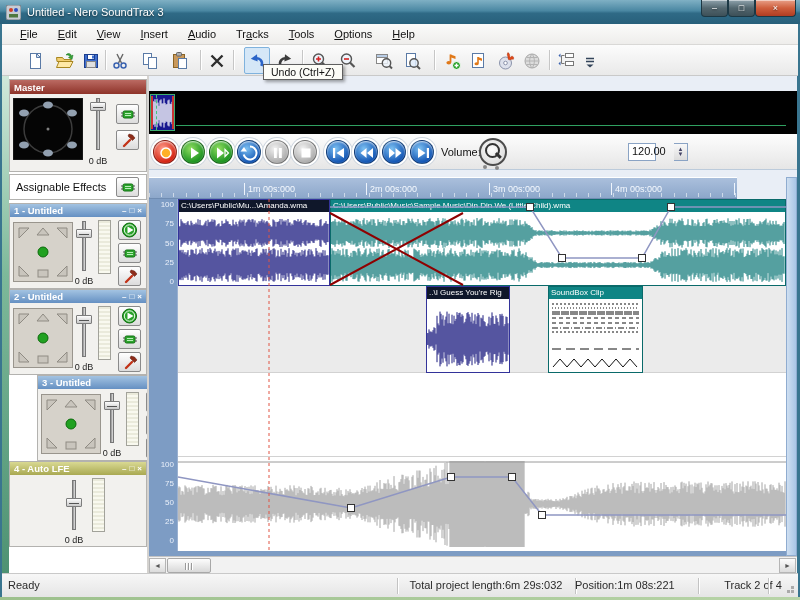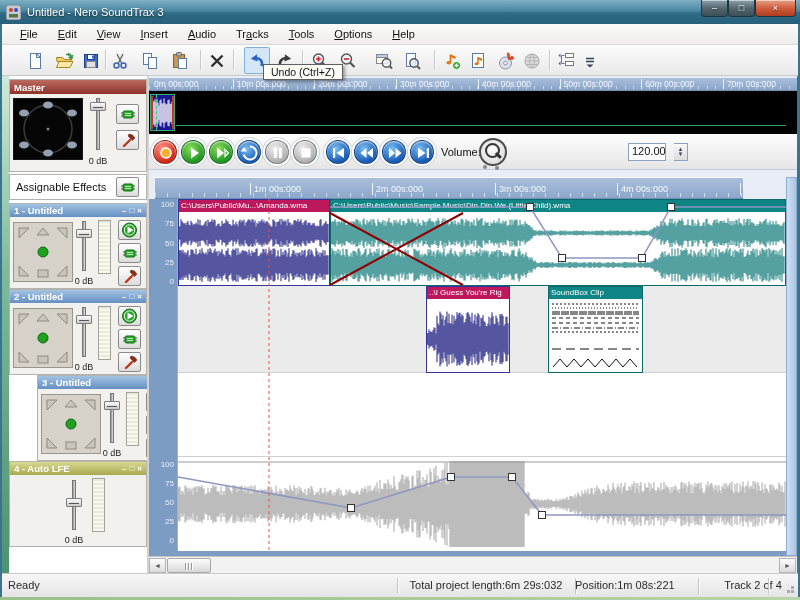--- a/index.html
+++ b/index.html
@@ -50,36 +50,36 @@
 #transport{position:absolute;left:0;top:58px;width:648px;height:36px;background:linear-gradient(#fdfdfd,#e6e6e6);border-bottom:1px solid #bccbdb}
 .tpb{position:absolute;top:6px;width:24px;height:24px;border-radius:50%;border:1px solid rgba(0,0,0,.35);box-shadow:inset 0 1px 2px rgba(255,255,255,.8),0 0 0 2px #fff,0 0 0 3px #ccd4dd}
 .t-red{background:radial-gradient(circle at 40% 35%,#ff9c8a,#d42312 70%)}
 .t-green{background:radial-gradient(circle at 40% 35%,#8edc60,#1d9421 70%)}
 .t-blue{background:radial-gradient(circle at 40% 35%,#7cc0f2,#1356b4 70%)}
 .t-gray{background:radial-gradient(circle at 40% 35%,#f2f2f2,#a9a9a9 75%)}
 #vol-label,#tempo-label{position:absolute;top:0;height:36px;line-height:36px;font-size:11px;color:#111}
 #knob{position:absolute;left:330px;top:4px;width:28px;height:28px;border-radius:50%;background:radial-gradient(circle at 45% 40%,#fdfdfd,#d4d4d4);border:2px solid #4c4c4c;box-shadow:4px 16px 0 -12px #888,-8px 15px 0 -12px #888}
 #knob::before{content:"";position:absolute;left:4px;top:3px;width:11px;height:11px;border:2.5px solid #333;border-radius:50%}
 #knob::after{content:"";position:absolute;left:14px;top:14px;width:7px;height:2.5px;background:#333;transform:rotate(45deg)}
-#tempo-box{position:absolute;left:479px;top:9px;width:38px;height:18px;background:#fff;border:1px solid #8aa3c4;font-size:11px;padding:1px 3px;color:#111}
+#tempo-box{position:absolute;left:479px;top:9px;width:28px;height:18px;background:#fff;border:1px solid #8aa3c4;font-size:11px;padding:1px 3px;color:#111}
 #tempo-spin{position:absolute;left:525px;top:9px;width:14px;height:18px;border:1px solid #8aa3c4;border-left:none;background:linear-gradient(#f8f8f8,#dcdcdc);font-size:6px;color:#446;display:flex;flex-direction:column;align-items:center;justify-content:center;line-height:5px}
-#ruler{position:absolute;left:6px;top:101px;width:588px;height:22px;background:linear-gradient(#aabfdc,#8ca7ca);border-top:1px solid #fff;border-bottom:1px solid #6f8cb2;overflow:hidden}
+#ruler{position:absolute;left:0;top:101px;width:588px;height:22px;background:linear-gradient(#aabfdc,#8ca7ca);border-top:1px solid #fff;border-bottom:1px solid #6f8cb2;overflow:hidden}
 #ruler::after{content:"";position:absolute;left:0;right:0;bottom:1px;height:4px;background:repeating-linear-gradient(to right,rgba(255,255,255,.55) 0 1px,transparent 1px 12.2px)}
 .rlabel{position:absolute;top:5px;font-size:9px;color:#f6faff;padding-left:3px;border-left:1px solid #eef4fc;line-height:12px;white-space:nowrap}
 #tracks{position:absolute;left:0;top:123px;width:648px;height:352px;background:#fff;overflow:hidden}
 #gutter{position:absolute;left:0;top:0;width:29px;height:352px;background:#7d9cc4;border-right:1px solid #9ab0d0}
 .scl{position:absolute;left:0;width:25px;text-align:right;font-size:8px;color:#eaf0fa;line-height:8px}
 .trow{position:absolute;left:29px;width:608px}
 #row1{top:0;height:87px;background:#fff;border-bottom:1px solid #d2d2d2}
 #row2{top:87px;height:87px;background:#ebebeb;border-bottom:1px solid #d2d2d2}
 #row3{top:174px;height:84px;background:#fff;border-bottom:1px solid #d2d2d2}
 #row4{top:258px;height:94px;background:#fff}
 .clip{position:absolute;overflow:hidden}
 .chead{height:12px;color:#fff;font-size:8px;line-height:12px;padding-left:2px;white-space:nowrap;overflow:hidden}
-.ch-navy{background:#be185d}
+.ch-navy{background:#0f172a}
 .ch-teal{background:#0f8585}
 .cbody{position:absolute;left:0;top:12px;right:0;bottom:0;background:#fff}
 .cl-navy{border:1px solid #33339a}
 .cl-teal{border:1px solid #0a6a6a}
 #overlay{position:absolute;left:0;top:0;width:648px;height:352px;pointer-events:none}
 #bluestrip{position:absolute;left:0;top:475px;width:648px;height:5px;background:#7d9cc4}
 #hscroll{position:absolute;left:0;top:480px;width:648px;height:17px;background:#f2f2f2;border-top:1px solid #c3c3c3}
 .harrow{position:absolute;top:1px;width:17px;height:15px;background:linear-gradient(#fcfcfc,#dcdcdc);border:1px solid #b5b5b5;font-size:7px;color:#555;display:flex;align-items:center;justify-content:center}
 #hthumb{position:absolute;left:18px;top:1px;width:44px;height:15px;background:linear-gradient(#fdfdfd,#d8d8d8);border:1px solid #a8a8a8;border-radius:2px}
 #hthumb::after{content:"";position:absolute;left:17px;top:4px;width:1px;height:7px;background:#999;box-shadow:3px 0 #999,6px 0 #999,1px 0 #fff,4px 0 #fff,7px 0 #fff}
@@ -466,30 +466,20 @@
             </div>
             <span class="db" style="left:48px;top:60px;width:32px">0 dB</span>
             <div class="meter" style="left:82px;top:3px;height:54px"></div>
           </div>
         </div>
       </div>
   </div>
   <div id="splitter"></div>
 
   <div id="mainarea">
-    <div id="ovruler">
-        <span class="ovlabel" style="left: 2px; border-left: none;">0m 00s:000</span>
-        <span class="ovlabel" style="left: 83.7px;">10m 00s:000</span>
-        <span class="ovlabel" style="left: 165.4px;">20m 00s:000</span>
-        <span class="ovlabel" style="left: 247.1px;">30m 00s:000</span>
-        <span class="ovlabel" style="left: 328.8px;">40m 00s:000</span>
-        <span class="ovlabel" style="left: 410.5px;">50m 00s:000</span>
-        <span class="ovlabel" style="left: 492.2px;">60m 00s:000</span>
-        <span class="ovlabel" style="left: 573.9px;">70m 00s:000</span>
-      </div>
     <div id="ovblack">
       <div id="mini">
         <div class="minired" style="left:0"></div>
         <div class="minired" style="right:0"></div>
         <div id="minidash"></div>
       <svg width="23" height="35">
             <path d="M0 4.2V31.8M1 7.1V28.9M2 6.0V30.0M3 6.8V29.2M4 4.2V31.8M5 7.2V28.8M6 3.7V32.3M7 7.6V28.4M8 10.8V25.2M9 5.4V30.6M10 4.4V31.6M11 8.5V27.5M12 8.4V27.6M13 3.4V32.6M14 7.9V28.1M15 9.5V26.5M16 9.1V26.9M17 5.4V30.6M18 4.6V31.4M19 8.7V27.3M20 9.1V26.9M21 6.8V29.2M22 9.5V26.5" stroke="#ffffff" fill="none"></path>
           </svg>
         </div>
       <div id="greenline"></div>

